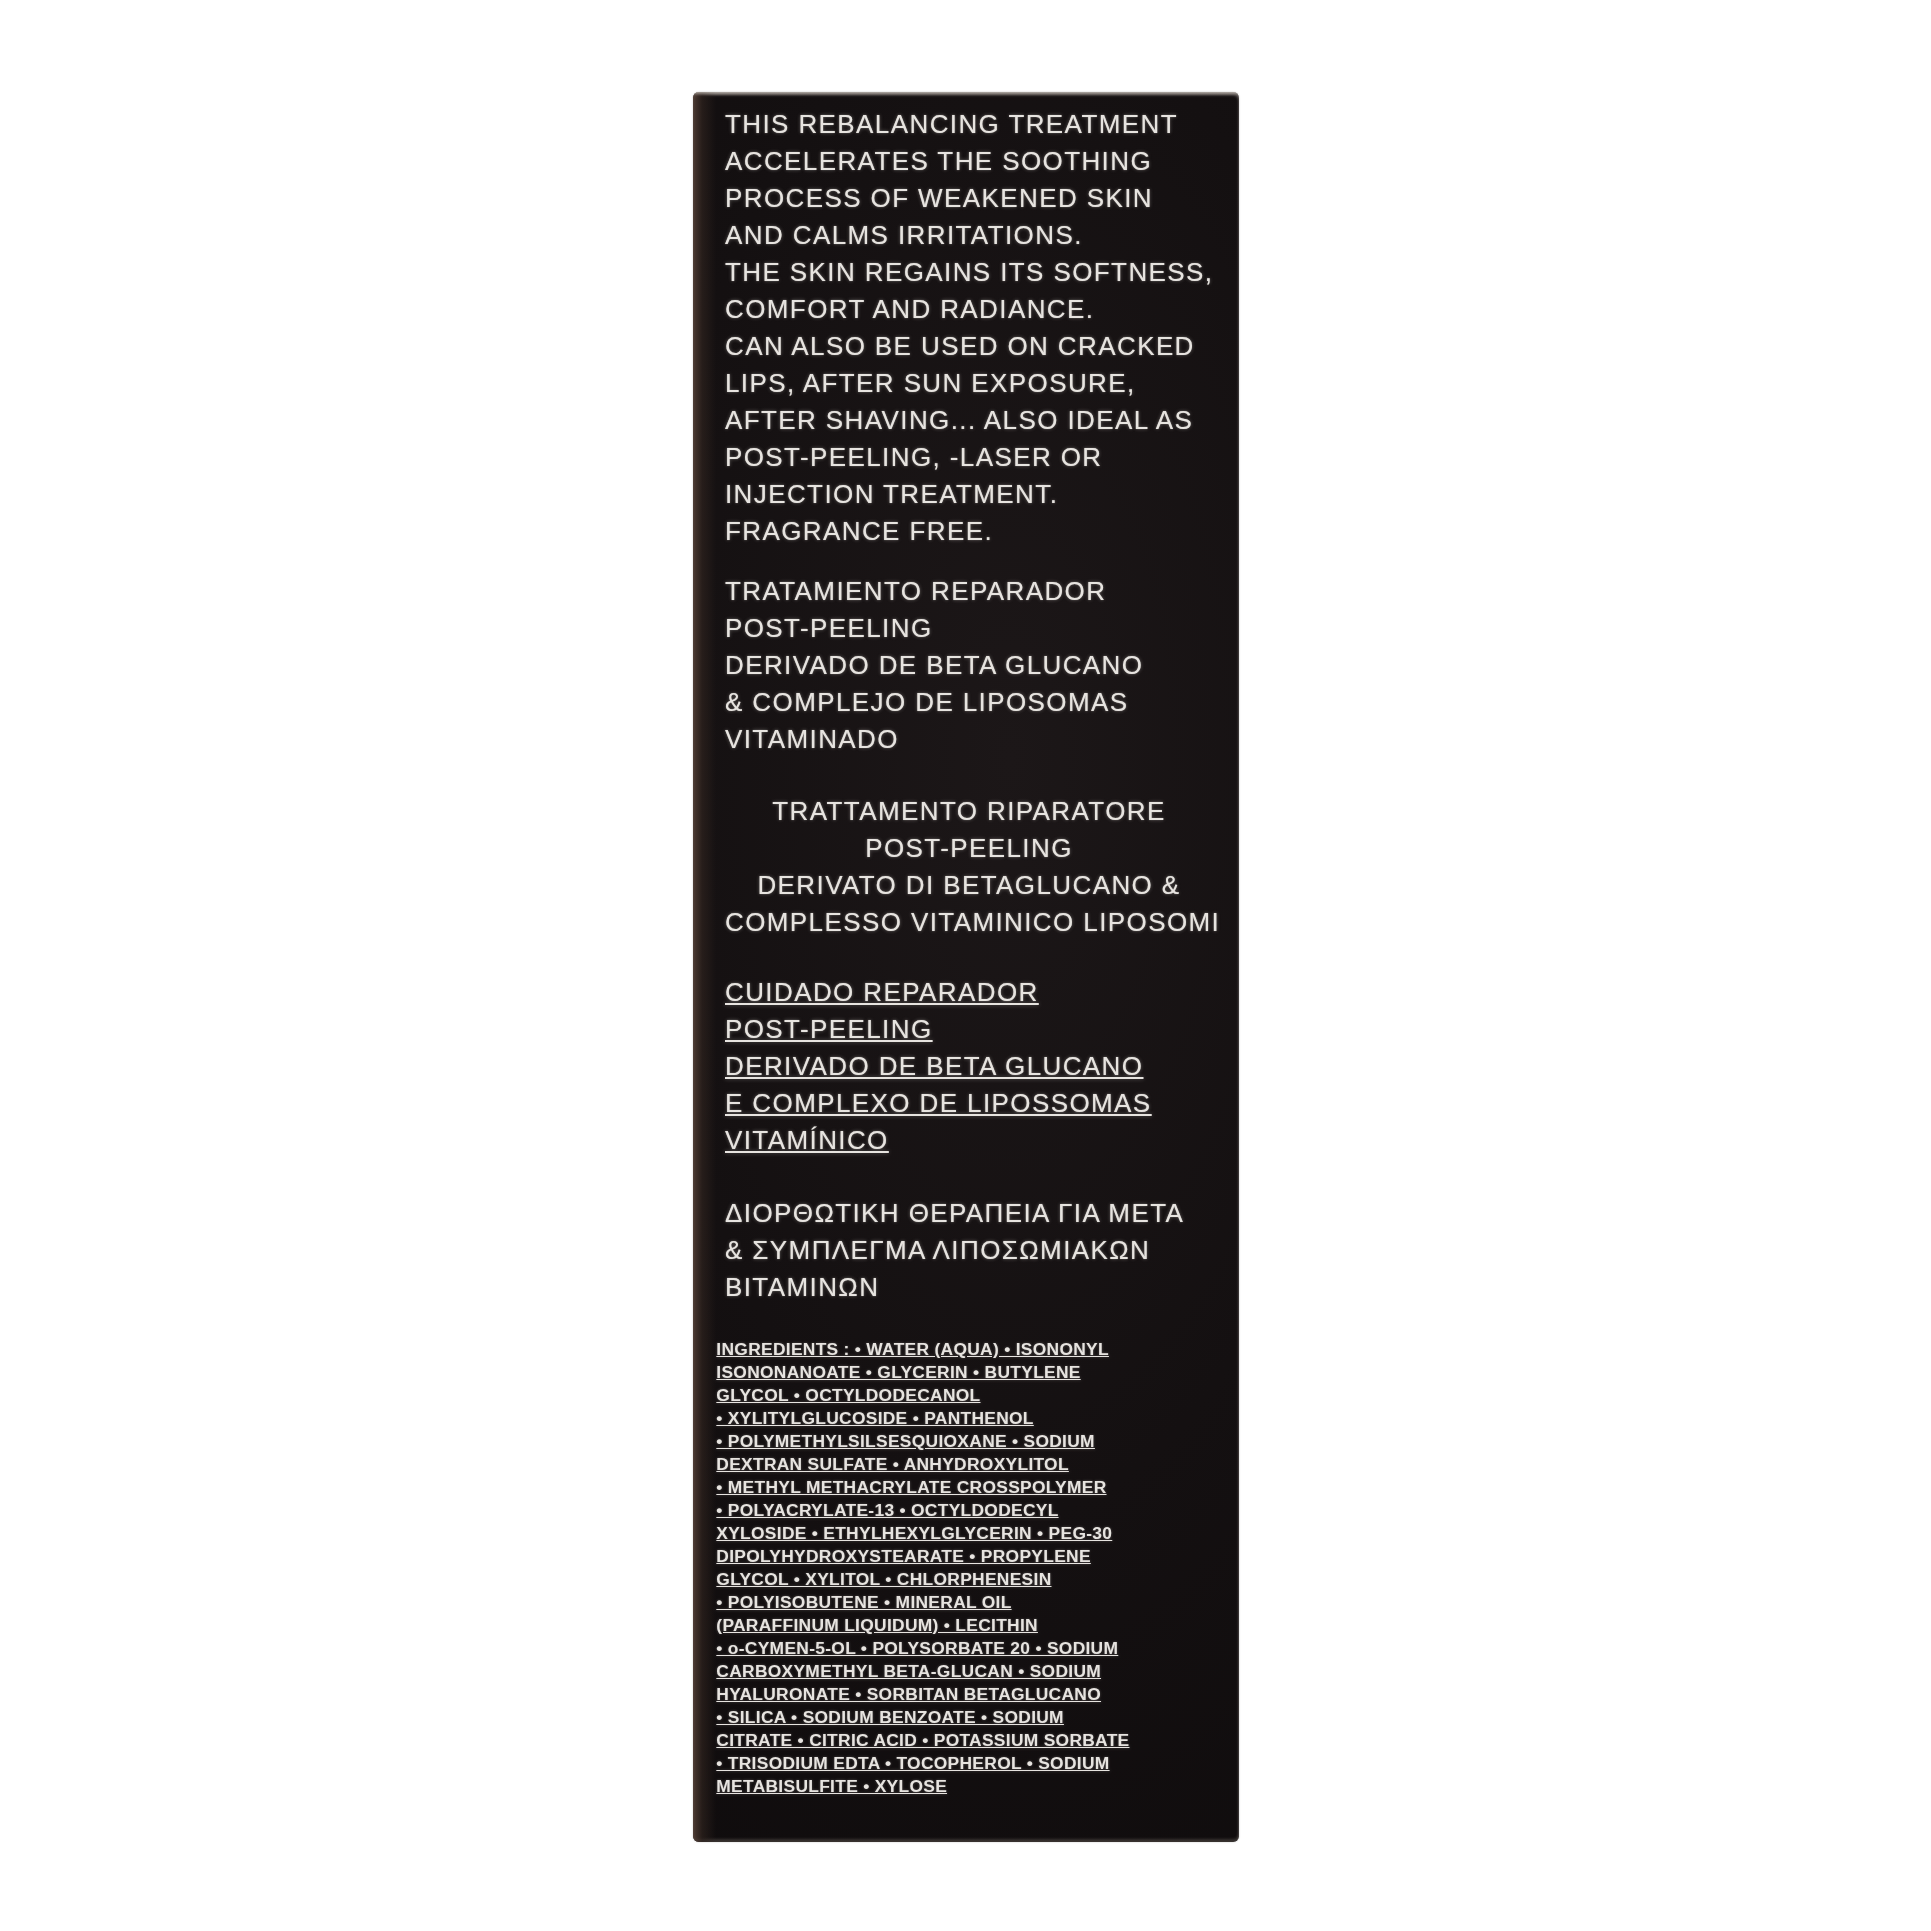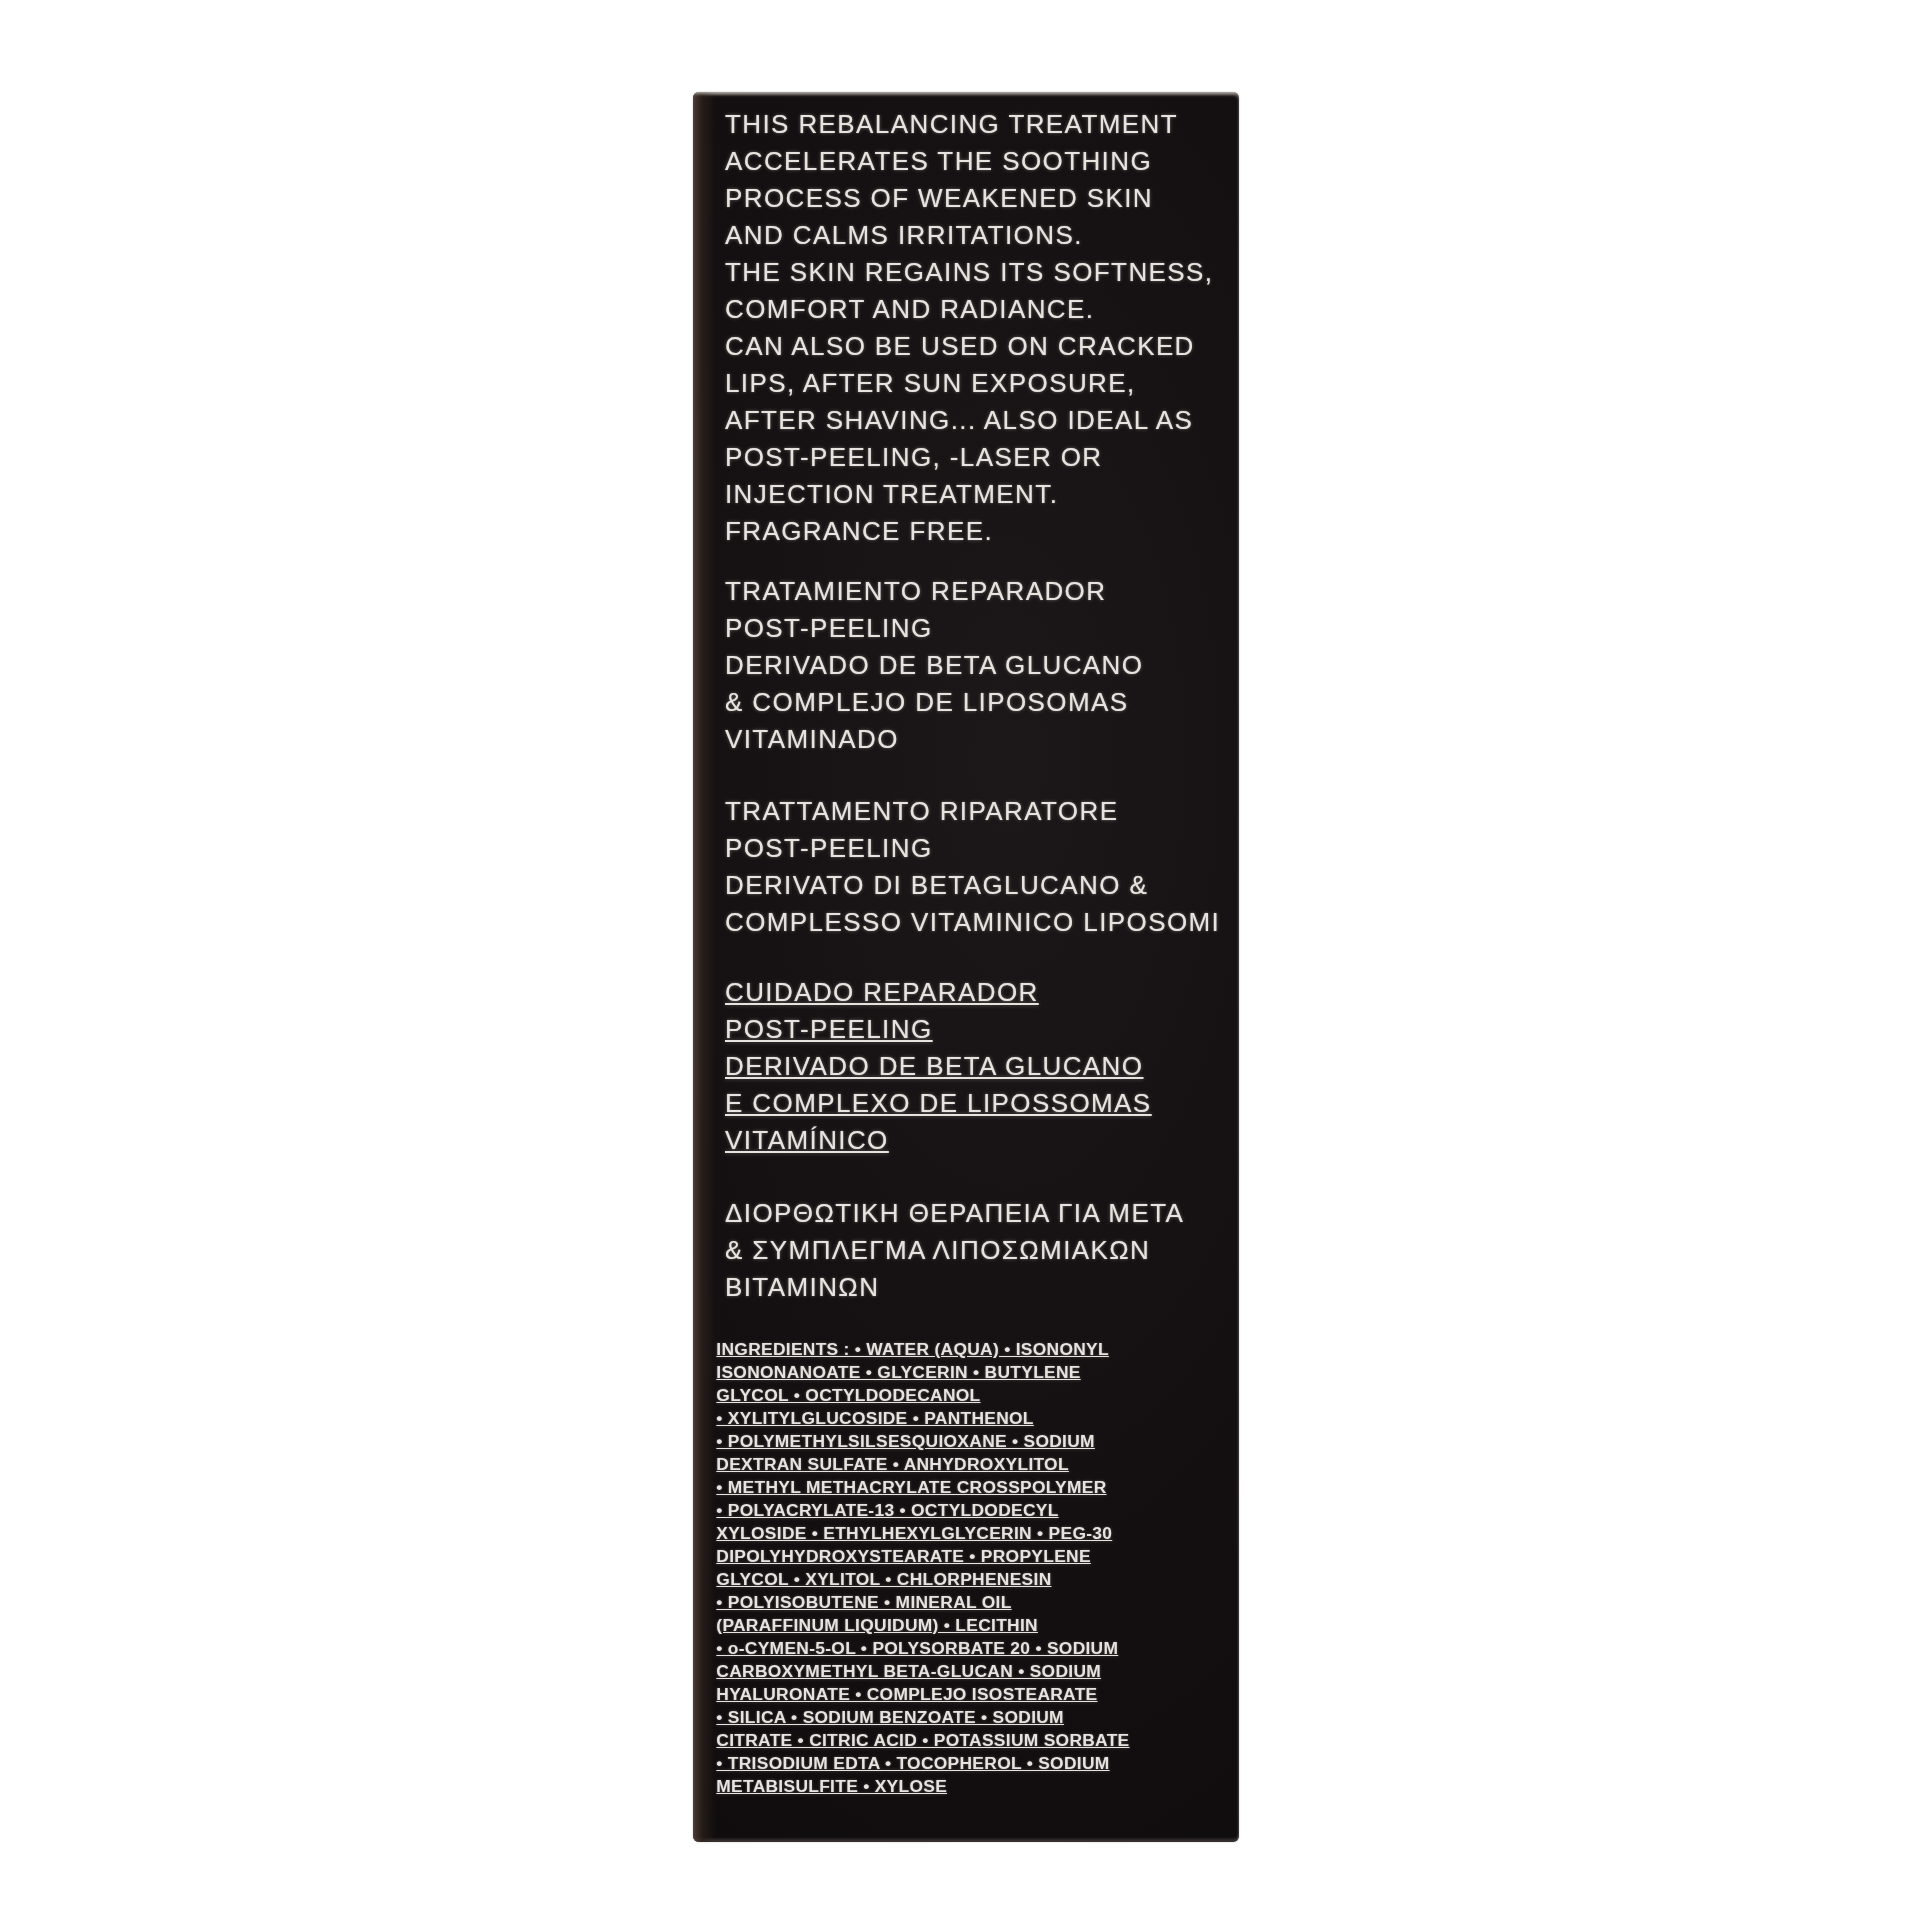--- a/index.html
+++ b/index.html
@@ -66,21 +66,21 @@
     white-space: nowrap;
   }
   .block.para .line {
     font-size: 26px;
     line-height: 37px;
     letter-spacing: 1.4px;
     font-weight: 400;
     text-shadow: 0 0 3.9px rgba(235, 230, 224, 0.35), 0 0 1px rgba(235,230,224,0.5);
   }
   .block.es { margin-top: 23px; }
-  .block.it { margin-top: 35px; }
+  .block.it { margin-top: 35px; text-align: center; }
   .block.pt { margin-top: 33px; text-decoration: underline; }
   .block.gr { margin-top: 36px; }
   .block.ingredients {
     margin-top: 32px;
     margin-left: -8.7px;
   }
   .block.ingredients .line {
     font-size: 17.4px;
     line-height: 23px;
     letter-spacing: 0.3px;
@@ -145,21 +145,21 @@
           <div class="line">DEXTRAN SULFATE • ANHYDROXYLITOL</div>
           <div class="line">• METHYL METHACRYLATE CROSSPOLYMER</div>
           <div class="line">• POLYACRYLATE-13 • OCTYLDODECYL</div>
           <div class="line">XYLOSIDE • ETHYLHEXYLGLYCERIN • PEG-30</div>
           <div class="line">DIPOLYHYDROXYSTEARATE • PROPYLENE</div>
           <div class="line">GLYCOL • XYLITOL • CHLORPHENESIN</div>
           <div class="line">• POLYISOBUTENE • MINERAL OIL</div>
           <div class="line">(PARAFFINUM LIQUIDUM) • LECITHIN</div>
           <div class="line">• o-CYMEN-5-OL • POLYSORBATE 20 • SODIUM</div>
           <div class="line">CARBOXYMETHYL BETA-GLUCAN • SODIUM</div>
-          <div class="line">HYALURONATE • COMPLEJO ISOSTEARATE</div>
+          <div class="line">HYALURONATE • SORBITAN BETAGLUCANO</div>
           <div class="line">• SILICA • SODIUM BENZOATE • SODIUM</div>
           <div class="line">CITRATE • CITRIC ACID • POTASSIUM SORBATE</div>
           <div class="line">• TRISODIUM EDTA • TOCOPHEROL • SODIUM</div>
           <div class="line">METABISULFITE • XYLOSE</div>
         </section>
     </div>
   </div>
 </div>
 
 

